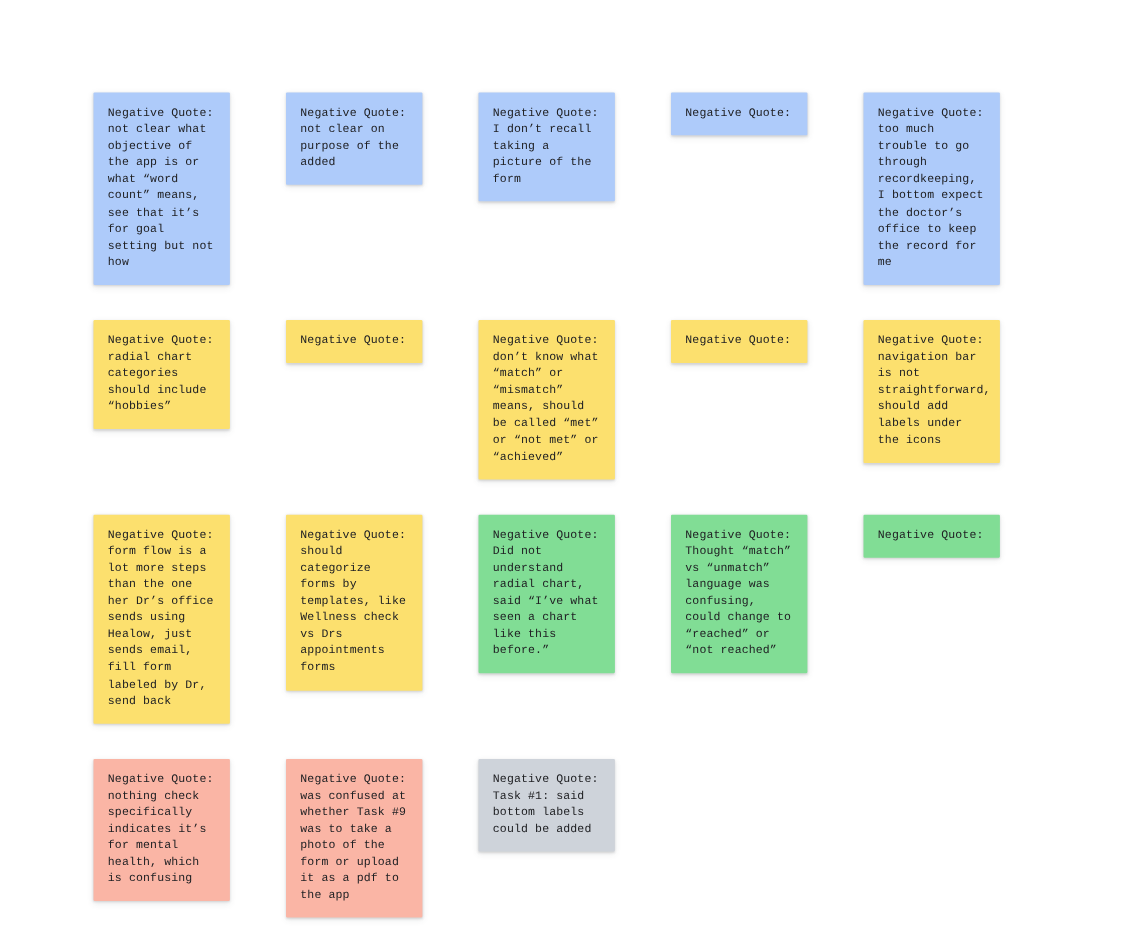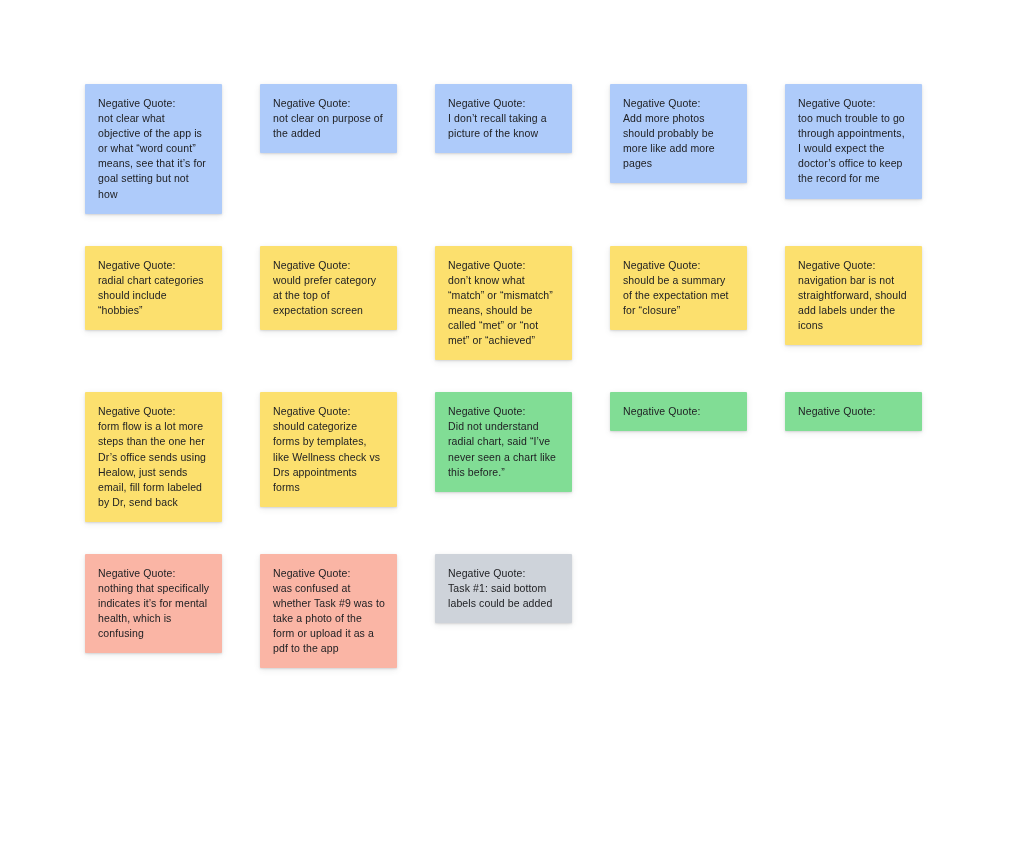--- a/index.html
+++ b/index.html
@@ -27,31 +27,32 @@
     width: 853px;
     display: grid;
     grid-template-columns: repeat(5, 151px);
     column-gap: 24px;
     row-gap: 32px;
     align-items: start;
   }
 
   .card {
     box-sizing: border-box;
-    width: 137px;
+    width: 124px;
     padding: 12px 12px 12px 13px;
     border-radius: 1px;
     box-shadow: 0 1px 2px rgba(60, 64, 67, 0.16),
                 0 2px 6px rgba(60, 64, 67, 0.10);
     color: #202124;
     font-size: 10.5px;
     line-height: 15.1px;
     letter-spacing: 0.01em;
     -webkit-font-smoothing: antialiased;
     overflow: hidden;
+    font-family: Liberation Mono, monospace;
   }
 
   .card .card-label {
     display: block;
   }
 
   .card .card-text {
     display: block;
   }
 
@@ -74,71 +75,69 @@
       <div class="card row-1 c-blue">
         <span class="card-label">Negative Quote:</span>
         <span class="card-text">not clear what objective of the app is or what “word count” means, see that it’s for goal setting but not how</span>
       </div>
       <div class="card row-1 c-blue">
         <span class="card-label">Negative Quote:</span>
         <span class="card-text">not clear on purpose of the added</span>
       </div>
       <div class="card row-1 c-blue">
         <span class="card-label">Negative Quote:</span>
-        <span class="card-text">I don’t recall taking a picture of the know</span>
+        <span class="card-text">I don’t recall taking a picture of the form</span>
       </div>
       <div class="card row-1 c-blue">
         <span class="card-label">Negative Quote:</span>
-        <span class="card-text">Add more photos should probably be more like add more pages</span>
       </div>
       <div class="card row-1 c-blue">
         <span class="card-label">Negative Quote:</span>
-        <span class="card-text">too much trouble to go through appointments, I would expect the doctor’s office to keep the record for me</span>
+        <span class="card-text">too much trouble to go through recordkeeping, I bottom expect the doctor’s office to keep the record for me</span>
       </div>
       <div class="card row-2 c-yellow">
         <span class="card-label">Negative Quote:</span>
         <span class="card-text">radial chart categories should include “hobbies”</span>
       </div>
       <div class="card row-2 c-yellow">
         <span class="card-label">Negative Quote:</span>
-        <span class="card-text">would prefer category at the top of expectation screen</span>
       </div>
       <div class="card row-2 c-yellow">
         <span class="card-label">Negative Quote:</span>
         <span class="card-text">don’t know what “match” or “mismatch” means, should be called “met” or “not met” or “achieved”</span>
       </div>
       <div class="card row-2 c-yellow">
         <span class="card-label">Negative Quote:</span>
-        <span class="card-text">should be a summary of the expectation met for “closure”</span>
       </div>
       <div class="card row-2 c-yellow">
         <span class="card-label">Negative Quote:</span>
         <span class="card-text">navigation bar is not straightforward, should add labels under the icons</span>
       </div>
       <div class="card row-3 c-yellow">
         <span class="card-label">Negative Quote:</span>
         <span class="card-text">form flow is a lot more steps than the one her Dr’s office sends using Healow, just sends email, fill form labeled by Dr, send back</span>
       </div>
       <div class="card row-3 c-yellow">
         <span class="card-label">Negative Quote:</span>
         <span class="card-text">should categorize forms by templates, like Wellness check vs Drs appointments forms</span>
       </div>
       <div class="card row-3 c-green">
         <span class="card-label">Negative Quote:</span>
-        <span class="card-text">Did not understand radial chart, said “I’ve never seen a chart like this before.”</span>
+        <span class="card-text">Did not understand radial chart, said “I’ve what seen a chart like this before.”</span>
       </div>
       <div class="card row-3 c-green">
         <span class="card-label">Negative Quote:</span>
+        <span class="card-text">Thought “match” vs “unmatch” language was confusing, could change to “reached” or “not reached”</span>
       </div>
       <div class="card row-3 c-green">
         <span class="card-label">Negative Quote:</span>
       </div>
       <div class="card row-4 c-pink">
         <span class="card-label">Negative Quote:</span>
-        <span class="card-text">nothing that specifically indicates it’s for mental health, which is confusing</span>
+        <span class="card-text">nothing check specifically indicates it’s for mental health, which is confusing</span>
       </div>
       <div class="card row-4 c-pink">
         <span class="card-label">Negative Quote:</span>
         <span class="card-text">was confused at whether Task #9 was to take a photo of the form or upload it as a pdf to the app</span>
       </div>
       <div class="card row-4 c-gray">
         <span class="card-label">Negative Quote:</span>
         <span class="card-text">Task #1: said bottom labels could be added</span>
       </div>
       <div class="empty-slot"></div>

